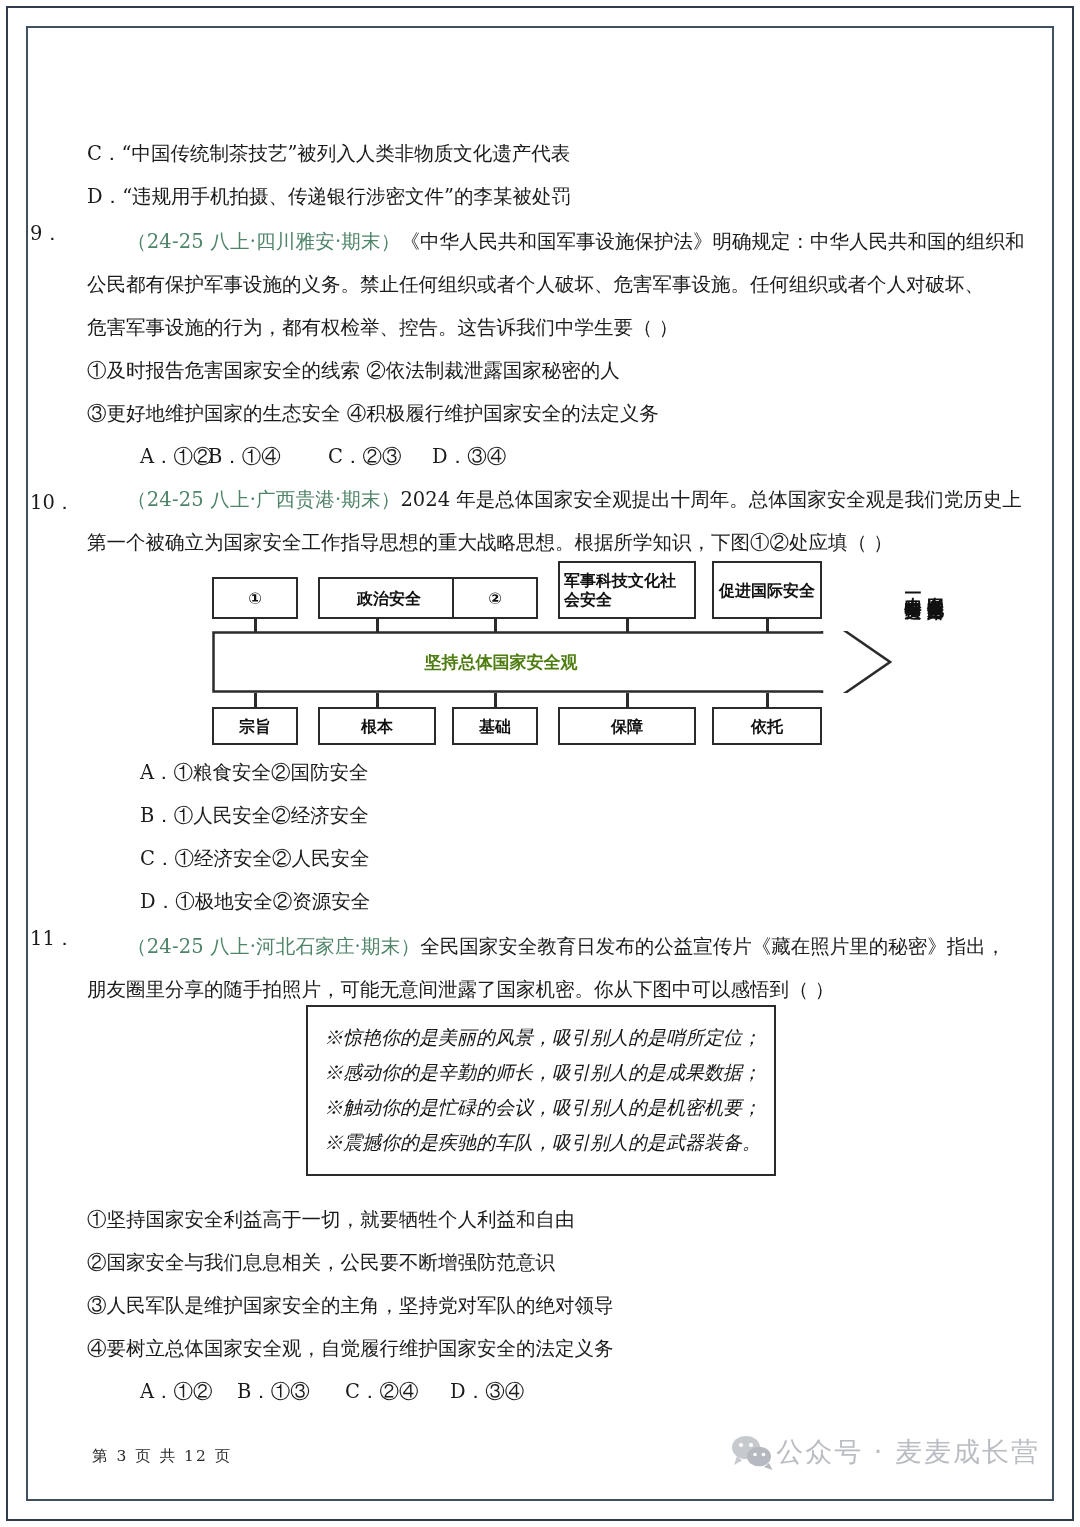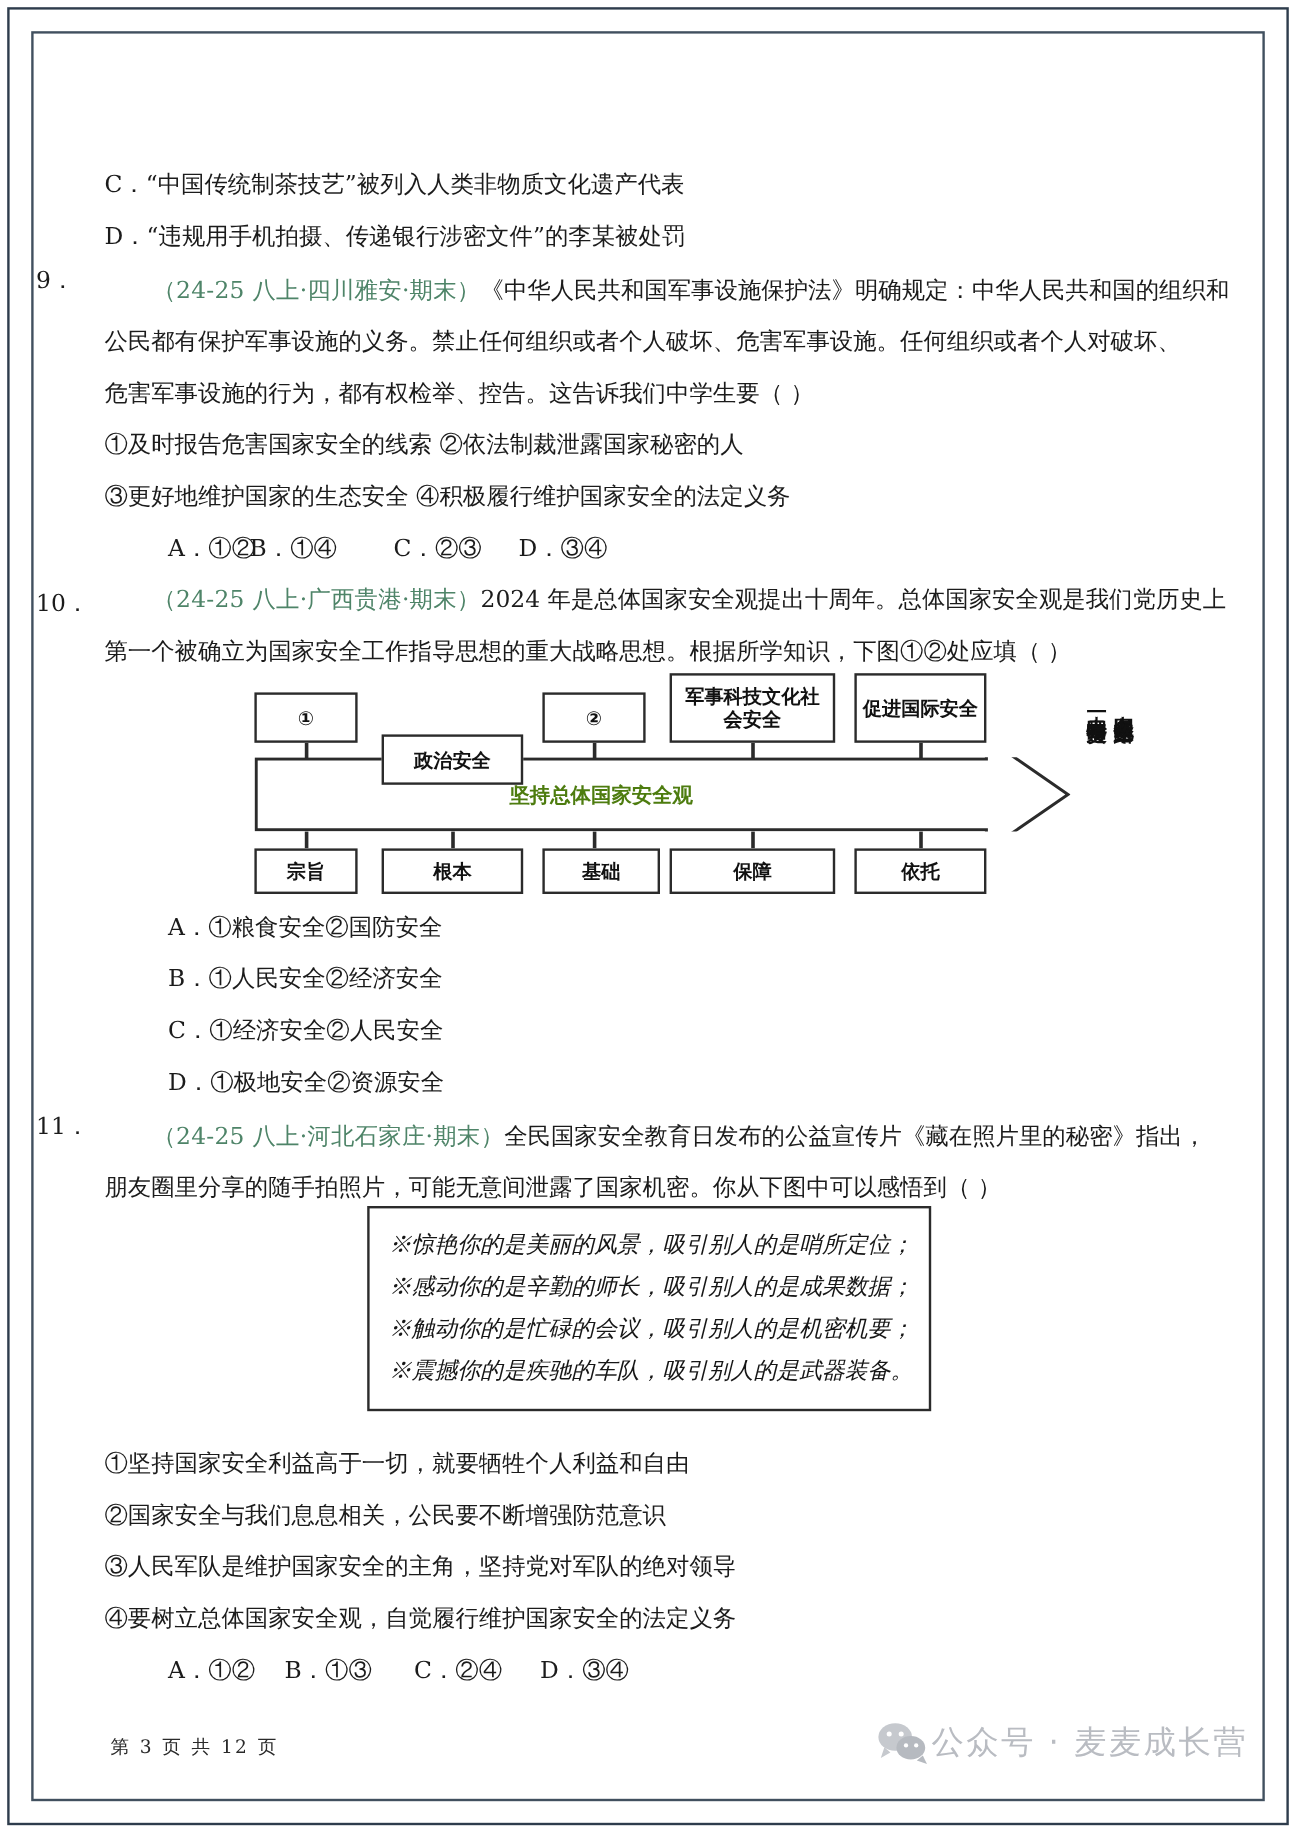--- a/index.html
+++ b/index.html
@@ -76,21 +76,20 @@
     position: absolute;
     border: 2.5px solid #2b2b2b;
     background: #ffffff;
     font-family: "DejaVu Sans", "Liberation Sans", sans-serif;
     font-weight: bold;
     font-size: 16px;
     color: #111;
     display: flex;
     align-items: center;
     justify-content: center;
-    text-align: center;
     line-height: 19px;
     z-index: 3;
   }
   .dstem {
     position: absolute;
     width: 2.5px;
     background: #2b2b2b;
     z-index: 1;
   }
   #arrow-band {
@@ -192,21 +191,21 @@
 
   <div class="block" style="top:448px;">
     <div class="qnum" style="top:11px;">10．</div>
     <div class="q-line" style="padding-left:57px;"><span class="src">（24-25 八上·广西贵港·期末）</span><span>2024 年是总体国家安全观提出十周年。总体国家安全观是我们党历史上</span></div>
     <div class="q-line indent">第一个被确立为国家安全工作指导思想的重大战略思想。根据所学知识，下图①②处应填（   ）</div>
   </div>
 
   <div id="diagram-10">
 
     <div class="dbox" style="left:32px;  top:22px; width:86px;  height:42px;">①</div>
-    <div class="dbox" style="left:138px; top:22px; width:118px; height:42px;margin-top:35px;">政治安全</div>
+    <div class="dbox" style="left:138px; top:22px; width:142px; height:42px;">政治安全</div>
     <div class="dbox" style="left:272px; top:22px; width:86px;  height:42px;">②</div>
     <div class="dbox" style="left:378px; top:6px;  width:138px; height:58px; padding:0 4px;">军事科技文化社会安全</div>
     <div class="dbox" style="left:532px; top:6px;  width:110px; height:58px; padding:0 4px;">促进国际安全</div>
 
     <div class="dstem" style="left:74px;  top:64px; height:14px;"></div>
     <div class="dstem" style="left:196px; top:64px; height:14px;"></div>
     <div class="dstem" style="left:314px; top:64px; height:14px;"></div>
     <div class="dstem" style="left:446px; top:64px; height:14px;"></div>
     <div class="dstem" style="left:586px; top:64px; height:14px;"></div>
 
@@ -218,21 +217,21 @@
     <div style="position:absolute;left:32px;top:76px;width:578px;height:62px;display:flex;align-items:center;justify-content:center;z-index:4;font-family:'DejaVu Sans','Liberation Sans',sans-serif;font-weight:bold;font-size:17px;color:#4d7c0f;">坚持总体国家安全观</div>
 
     <div class="dstem" style="left:74px;  top:138px; height:14px;"></div>
     <div class="dstem" style="left:196px; top:138px; height:14px;"></div>
     <div class="dstem" style="left:314px; top:138px; height:14px;"></div>
     <div class="dstem" style="left:446px; top:138px; height:14px;"></div>
     <div class="dstem" style="left:586px; top:138px; height:14px;"></div>
 
     <div class="dbox" style="left:32px;  top:152px; width:86px;  height:38px;">宗旨</div>
     <div class="dbox" style="left:138px; top:152px; width:118px; height:38px;">根本</div>
-    <div class="dbox" style="left:272px; top:152px; width:98px;  height:38px;">基础</div>
+    <div class="dbox" style="left:272px; top:152px; width:86px;  height:38px;">基础</div>
     <div class="dbox" style="left:378px; top:152px; width:138px; height:38px;">保障</div>
     <div class="dbox" style="left:532px; top:152px; width:110px; height:38px;">依托</div>
 
     <div id="arrow-label">
       <div class="vcol">出条国色家全路</div>
       <div class="vcol">走一中特国安道</div>
     </div>
   </div>
 
   <div class="block" style="top:721px;">

